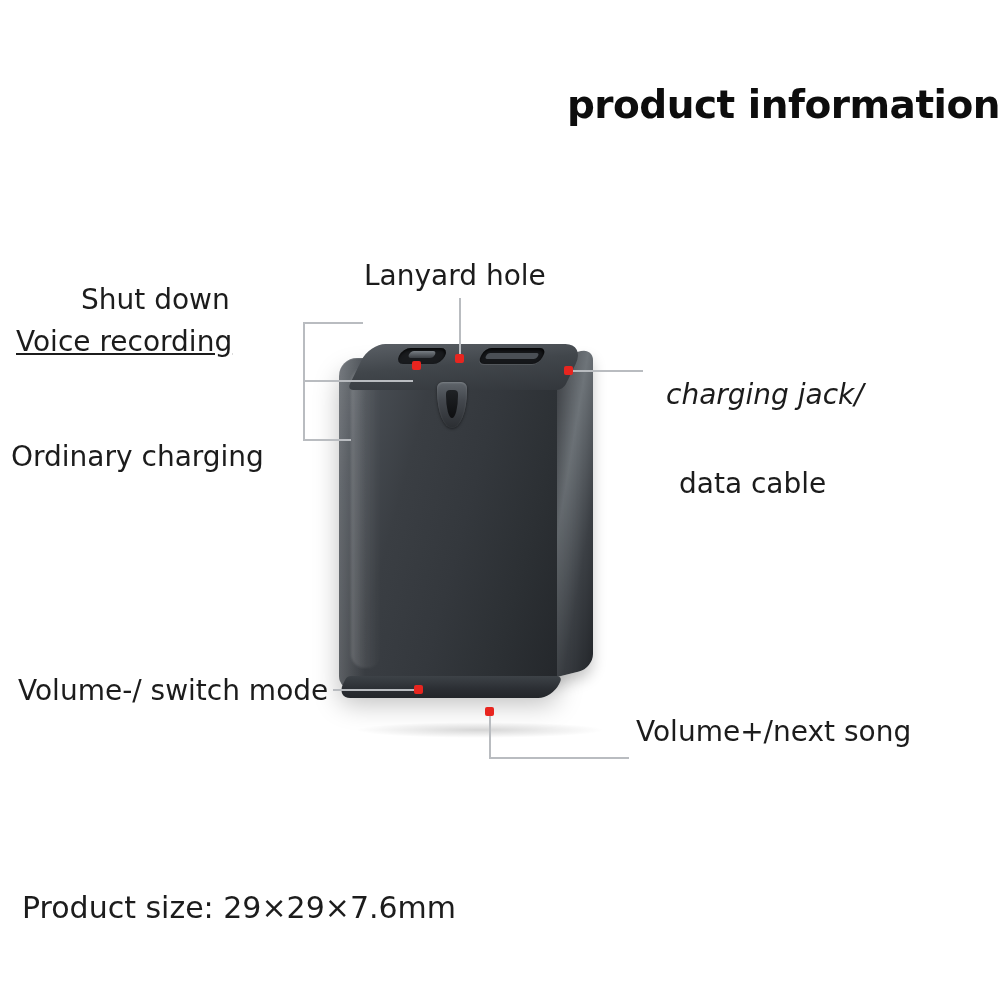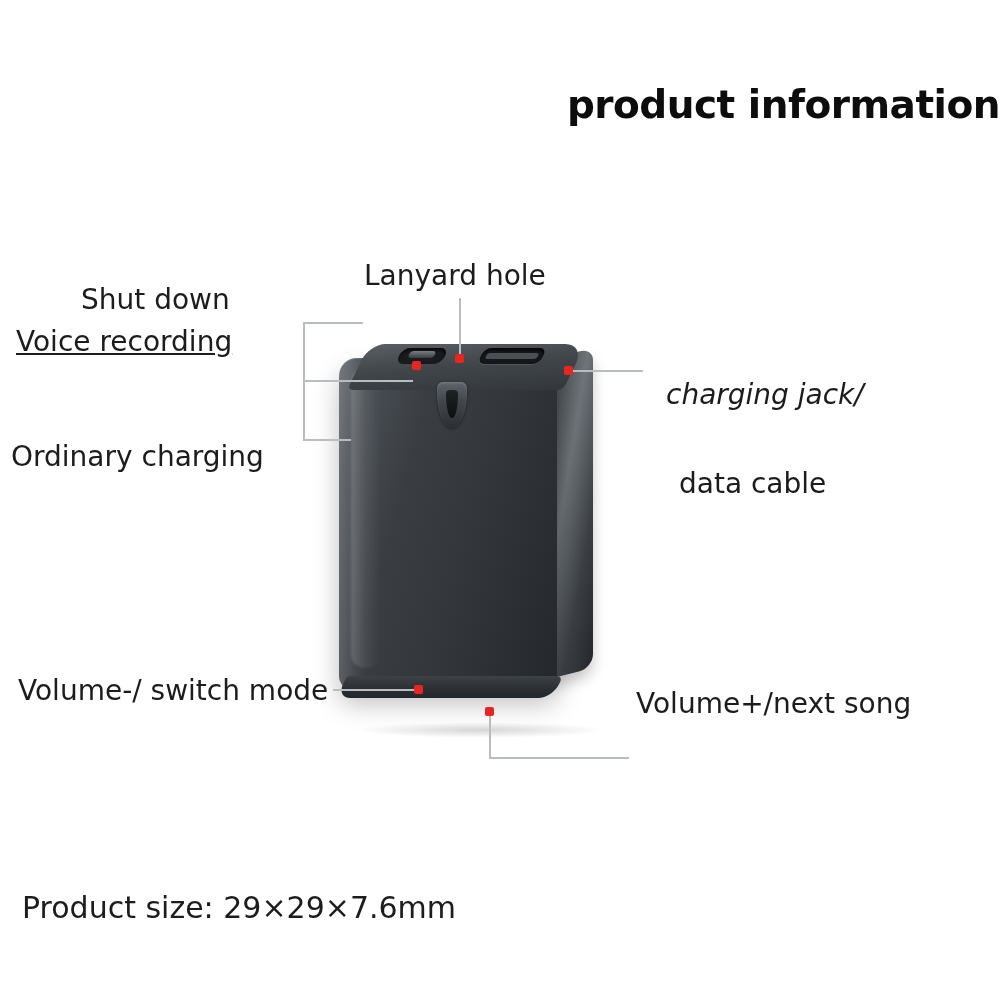--- a/index.html
+++ b/index.html
@@ -266,17 +266,17 @@
 
   <div class="label" style="left:11px; top:440px;">Ordinary charging</div>
 
 
   <div class="label" style="left:666px; top:378px;font-style:italic;">charging jack/</div>
 
   <div class="label" style="left:679px; top:443px;margin-top:24px;">data cable</div>
 
   <div class="label" style="left:18px; top:674px;">Volume-/ switch mode</div>
 
-  <div class="label" style="left:636px; top:687px;">Volume+/next song</div>
+  <div class="label" style="left:636px; top:715px;">Volume+/next song</div>
 
   <div class="footer">Product size: 29×29×7.6mm</div>
 
 </div>
 
 </body></html>

